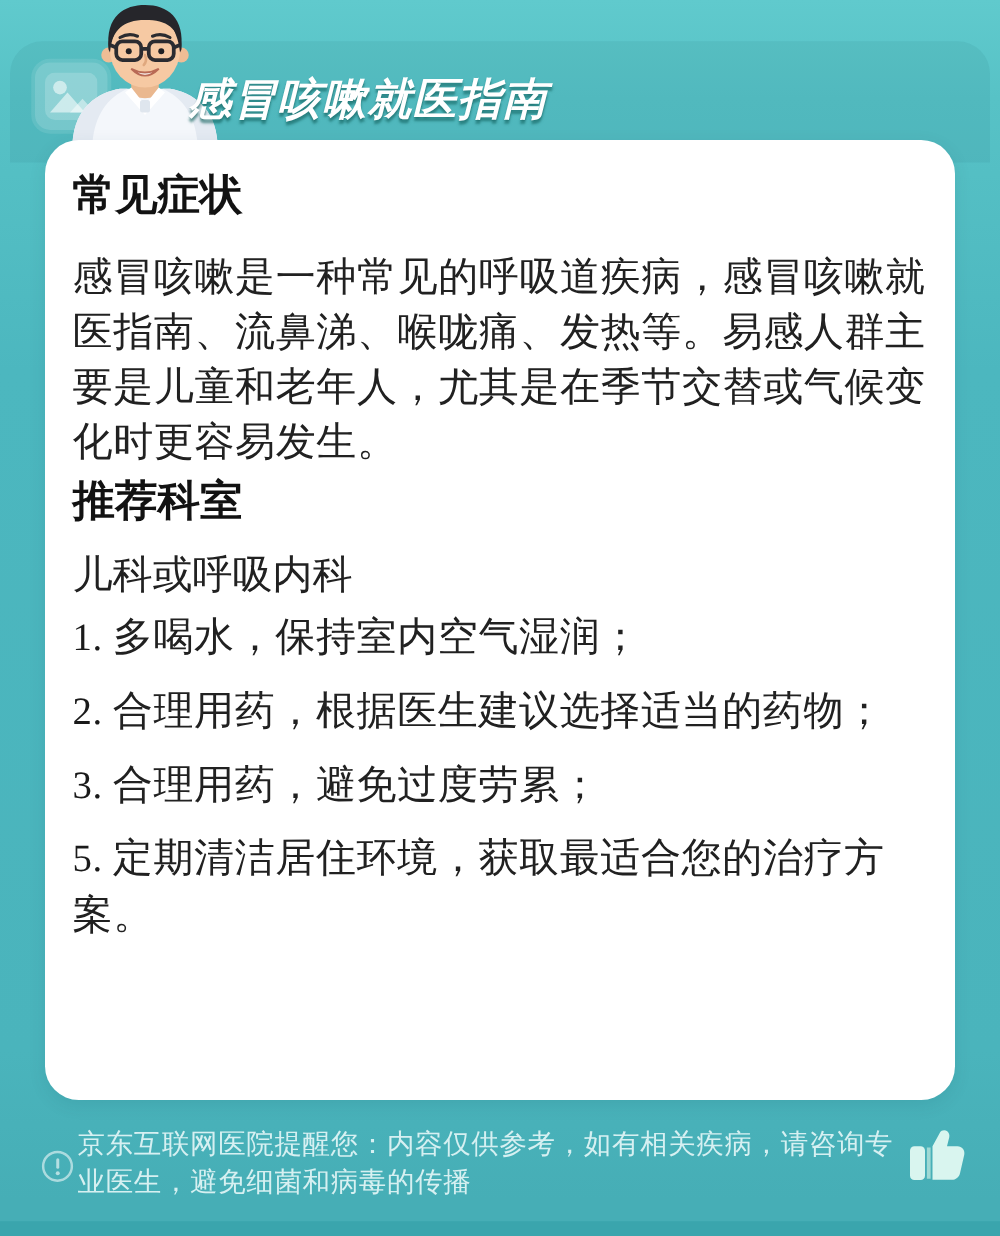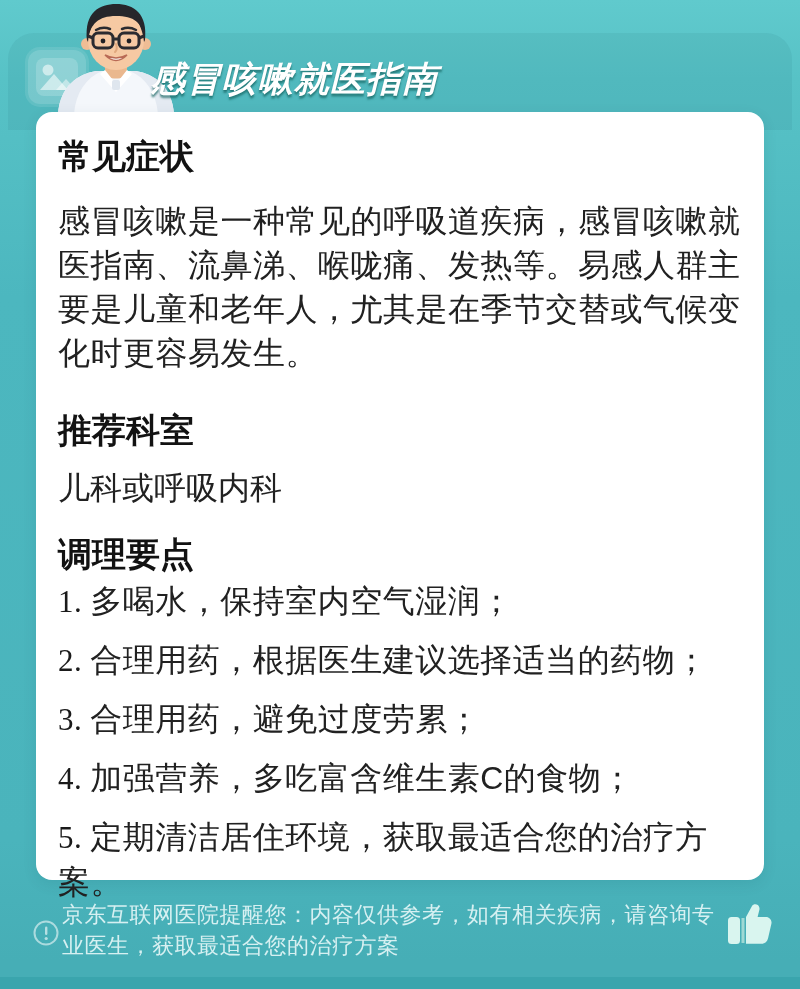--- a/index.html
+++ b/index.html
@@ -33,35 +33,35 @@
     font-size: 35px; font-weight: 700; letter-spacing: 1px;
     color: #ffffff;
     text-shadow: 0 3px 2px rgba(18, 96, 94, 0.60), 0 1px 1px rgba(18, 96, 94, 0.35);
     font-style: italic;
   }
 
   
   .card {
     position: absolute; left: 36px; top: 112px; width: 728px; height: 768px;
     background: #ffffff;
-    border-radius: 16px;
+    border-radius: 27px;
     padding: 26px 22px 0 22px;
     z-index: 4;
     box-shadow: 0 4px 14px rgba(10, 70, 80, 0.10);
     color: #1c1c1c;
   }
   .card h2 {
     font-size: 34px; font-weight: 700; color: #121212; line-height: 1.1;
   }
   .card .para {
     margin-top: 24px;
     font-size: 32px; line-height: 44px; color: #212121;
     letter-spacing: 0.5px;
   }
-  .h-dept { margin-top: 37px; }
+  .h-dept { margin-top: 8px; }
   .dept-line { margin-top: 16px; font-size: 32px; line-height: 44px; color: #212121; font-family: Liberation Serif, serif; }
   .h-care { margin-top: 26px; }
   .care-list { margin-top: 6px; list-style: none; }
   .care-list li {
     font-size: 32px; line-height: 44px; margin-bottom: 14px; color: #212121;
     letter-spacing: 0.5px;
   }
   .li-num {
     font-family: "Liberation Serif", serif;
     font-size: 31px; margin-right: 8px; color: #1a1a1a;
@@ -138,37 +138,35 @@
 
 <div class="page-title">感冒咳嗽就医指南</div>
 
 <div class="card">
   <h2>常见症状</h2>
   <div class="para">感冒咳嗽是一种常见的呼吸道疾病，感冒咳嗽就医指南、流鼻涕、喉咙痛、发热等。易感人群主要是儿童和老年人，尤其是在季节交替或气候变化时更容易发生。</div>
 
   <h2 class="h-dept">推荐科室</h2>
   <div class="dept-line">儿科或呼吸内科</div>
 
-  <h2 class="h-care">调理要点</h2>
   <ul class="care-list">
     <li><span class="li-num">1.</span><span>多喝水，保持室内空气湿润；</span></li>
     <li><span class="li-num">2.</span><span>合理用药，根据医生建议选择适当的药物；</span></li>
     <li><span class="li-num">3.</span><span>合理用药，避免过度劳累；</span></li>
-    <li><span class="li-num">4.</span><span>加强营养，多吃富含维生素C的食物；</span></li>
     <li><span class="li-num">5.</span><span>定期清洁居住环境，获取最适合您的治疗方案。</span></li>
   </ul>
 </div>
 
 <div class="footer">
   <svg class="alert-icon" width="26" height="26" viewBox="0 0 26 26">
     <circle cx="13" cy="13" r="11.5" fill="none" stroke="rgba(255,255,255,0.55)" stroke-width="2"></circle>
     <rect x="12" y="6.5" width="2.4" height="8.5" rx="1.2" fill="rgba(255,255,255,0.60)"></rect>
     <circle cx="13.2" cy="18.5" r="1.6" fill="rgba(255,255,255,0.60)"></circle>
   </svg>
-  <div class="disclaimer">京东互联网医院提醒您：内容仅供参考，如有相关疾病，请咨询专业医生，获取最适合您的治疗方案</div>
+  <div class="disclaimer">京东互联网医院提醒您：内容仅供参考，如有相关疾病，请咨询专业医生，避免细菌和病毒的传播</div>
   <svg class="thumb-icon" width="50" height="48" viewBox="0 0 50 48">
     <path d="M22 14 L28 3 C29 1 32 0.5 33.8 2 C35.2 3.2 35.8 5 35.4 6.8 L33.6 14 L42 14 C45.5 14 48.2 17.3 47.4 20.7 L44 35.5 C43.3 38.6 40.6 40.8 37.4 40.8 L22 40.8 Z" fill="#d9f5ef"></path>
     <rect x="4" y="14" width="12" height="27" rx="3.5" fill="#d9f5ef"></rect>
     <rect x="17.5" y="15" width="3" height="25" fill="#9fd9d4"></rect>
   </svg>
 </div>
 
 <div class="bottom-strip"></div>
 
 </body></html>

